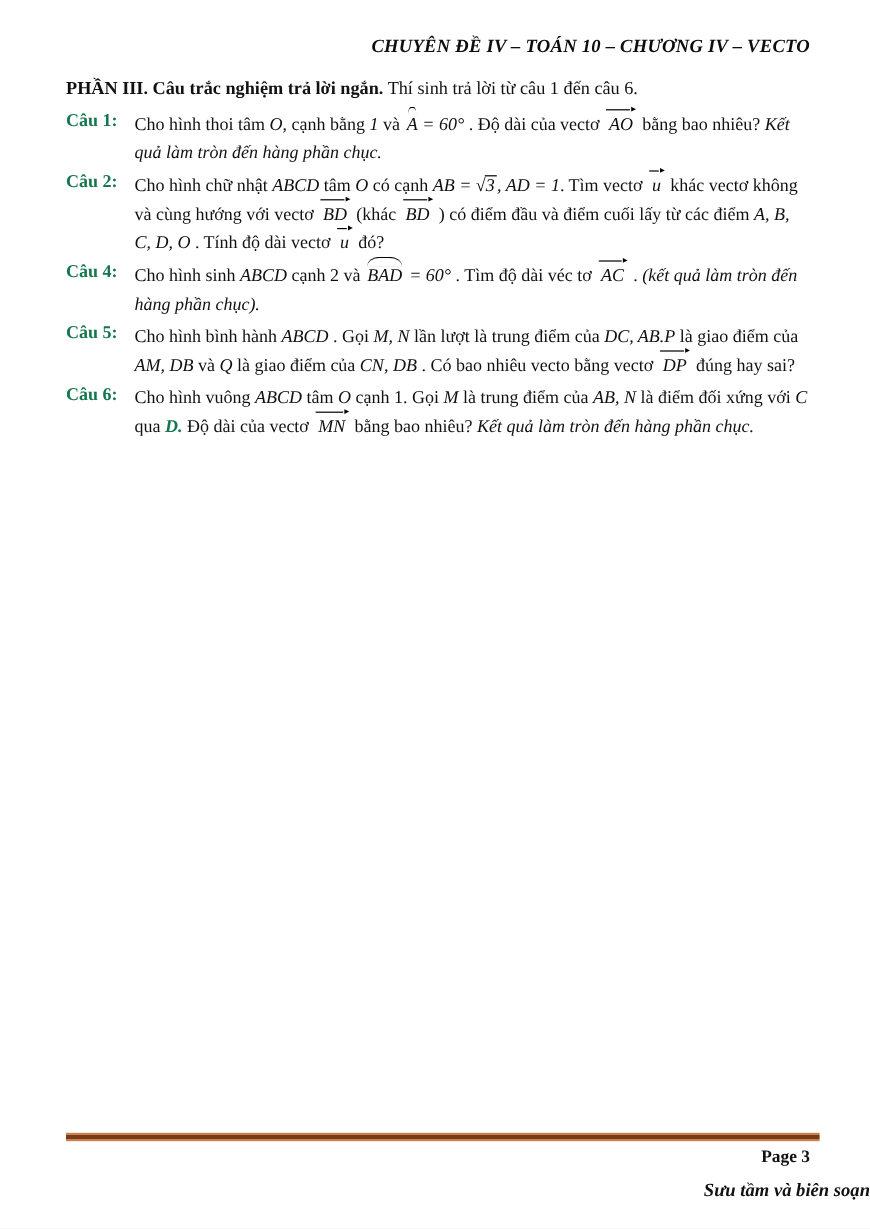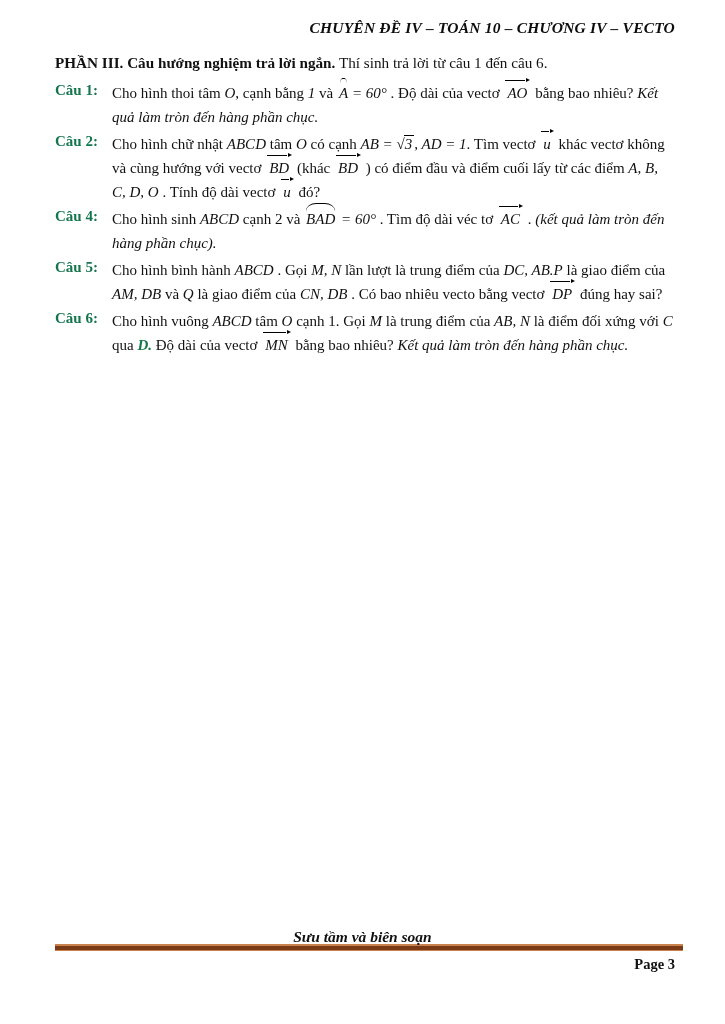--- a/index.html
+++ b/index.html
@@ -6,21 +6,21 @@
   .page{
     position:relative;
     width:725px;height:1024px;
     margin:0 auto;
     background:#ffffff;
     font-family:"Liberation Serif","DejaVu Serif",serif;
     font-size:15px;color:#111;
     overflow:hidden;
     box-sizing:border-box;
   }
-  .content{padding:19px 50px 0 55px;}
+  .content{padding:30px 50px 0 55px;}
   .header-title{
     text-align:right;
     font-weight:bold;font-style:italic;
     font-size:15.5px;letter-spacing:.2px;
     color:#0d0d0d;
   }
   .section-heading{margin-top:17px;font-size:15.2px;}
   .section-heading b{font-weight:bold;}
   .questions{margin-top:9px;}
   .q{display:flex;margin-bottom:3px;}
@@ -85,36 +85,36 @@
     background:linear-gradient(to bottom,
       var(--rule-light,#c9814e) 0 1.5px,
       var(--rule-dark,#7b3a16) 1.5px 5.5px,
       var(--rule-light,#c9814e) 5.5px 7px);
   }
   .page-number{
     position:absolute;right:50px;top:956px;
     font-weight:bold;font-size:14.5px;
   }
   .credit-line{
-    position:absolute;left:0;right:0;top:928px;
-    text-align:center;
+    position:absolute;left:0;right:0;top:984px;
+    text-align:right;
     font-weight:bold;font-style:italic;
     font-size:15.5px;
   }
 </style>
 </head>
 <body>
 
 <div class="page" style="--label-color: #15764e; --em-color: #15764e; --rule-dark: #7b3a16; --rule-light: #c9814e;">
   <div class="content">
 
     <div class="header-title">CHUYÊN ĐỀ IV – TOÁN 10 – CHƯƠNG IV – VECTO</div>
 
     <div class="section-heading">
-      <b>PHẦN III. Câu hướng nghiệm trả lời ngắn.</b><span> Thí sinh trả lời từ câu 1 đến câu 6.</span>
+      <b>PHẦN III. Câu trắc nghiệm trả lời ngắn.</b><span> Thí sinh trả lời từ câu 1 đến câu 6.</span>
     </div>
 
     <div class="questions">
         <div class="q">
           <div class="q-label">Câu 1:</div>
           <div class="q-body"><span>Cho hình thoi tâm </span><span class="m">O</span><span>, cạnh bằng </span><span class="m">1</span><span> và </span><span class="hat">A</span><span class="m"> = 60°</span><span> . Độ dài của vectơ </span><span class="vec">AO</span><span> bằng bao nhiêu? </span><span class="itp">Kết quả làm tròn đến hàng phần chục.</span></div>
         </div>
         <div class="q">
           <div class="q-label">Câu 2:</div>
           <div class="q-body"><span>Cho hình chữ nhật </span><span class="m">ABCD</span><span> tâm </span><span class="m">O</span><span> có cạnh </span><span class="m">AB = </span><span class="sqrt"><span class="radical">√</span><span class="sqrt-body">3</span></span><span class="m">, AD = 1</span><span>. Tìm vectơ </span><span class="vec">u</span><span> khác vectơ không và cùng hướng với vectơ </span><span class="vec">BD</span><span> (khác </span><span class="vec">BD</span><span> ) có điểm đầu và điểm cuối lấy từ các điểm </span><span class="m">A, B, C, D, O</span><span> . Tính độ dài vectơ </span><span class="vec">u</span><span> đó?</span></div>

